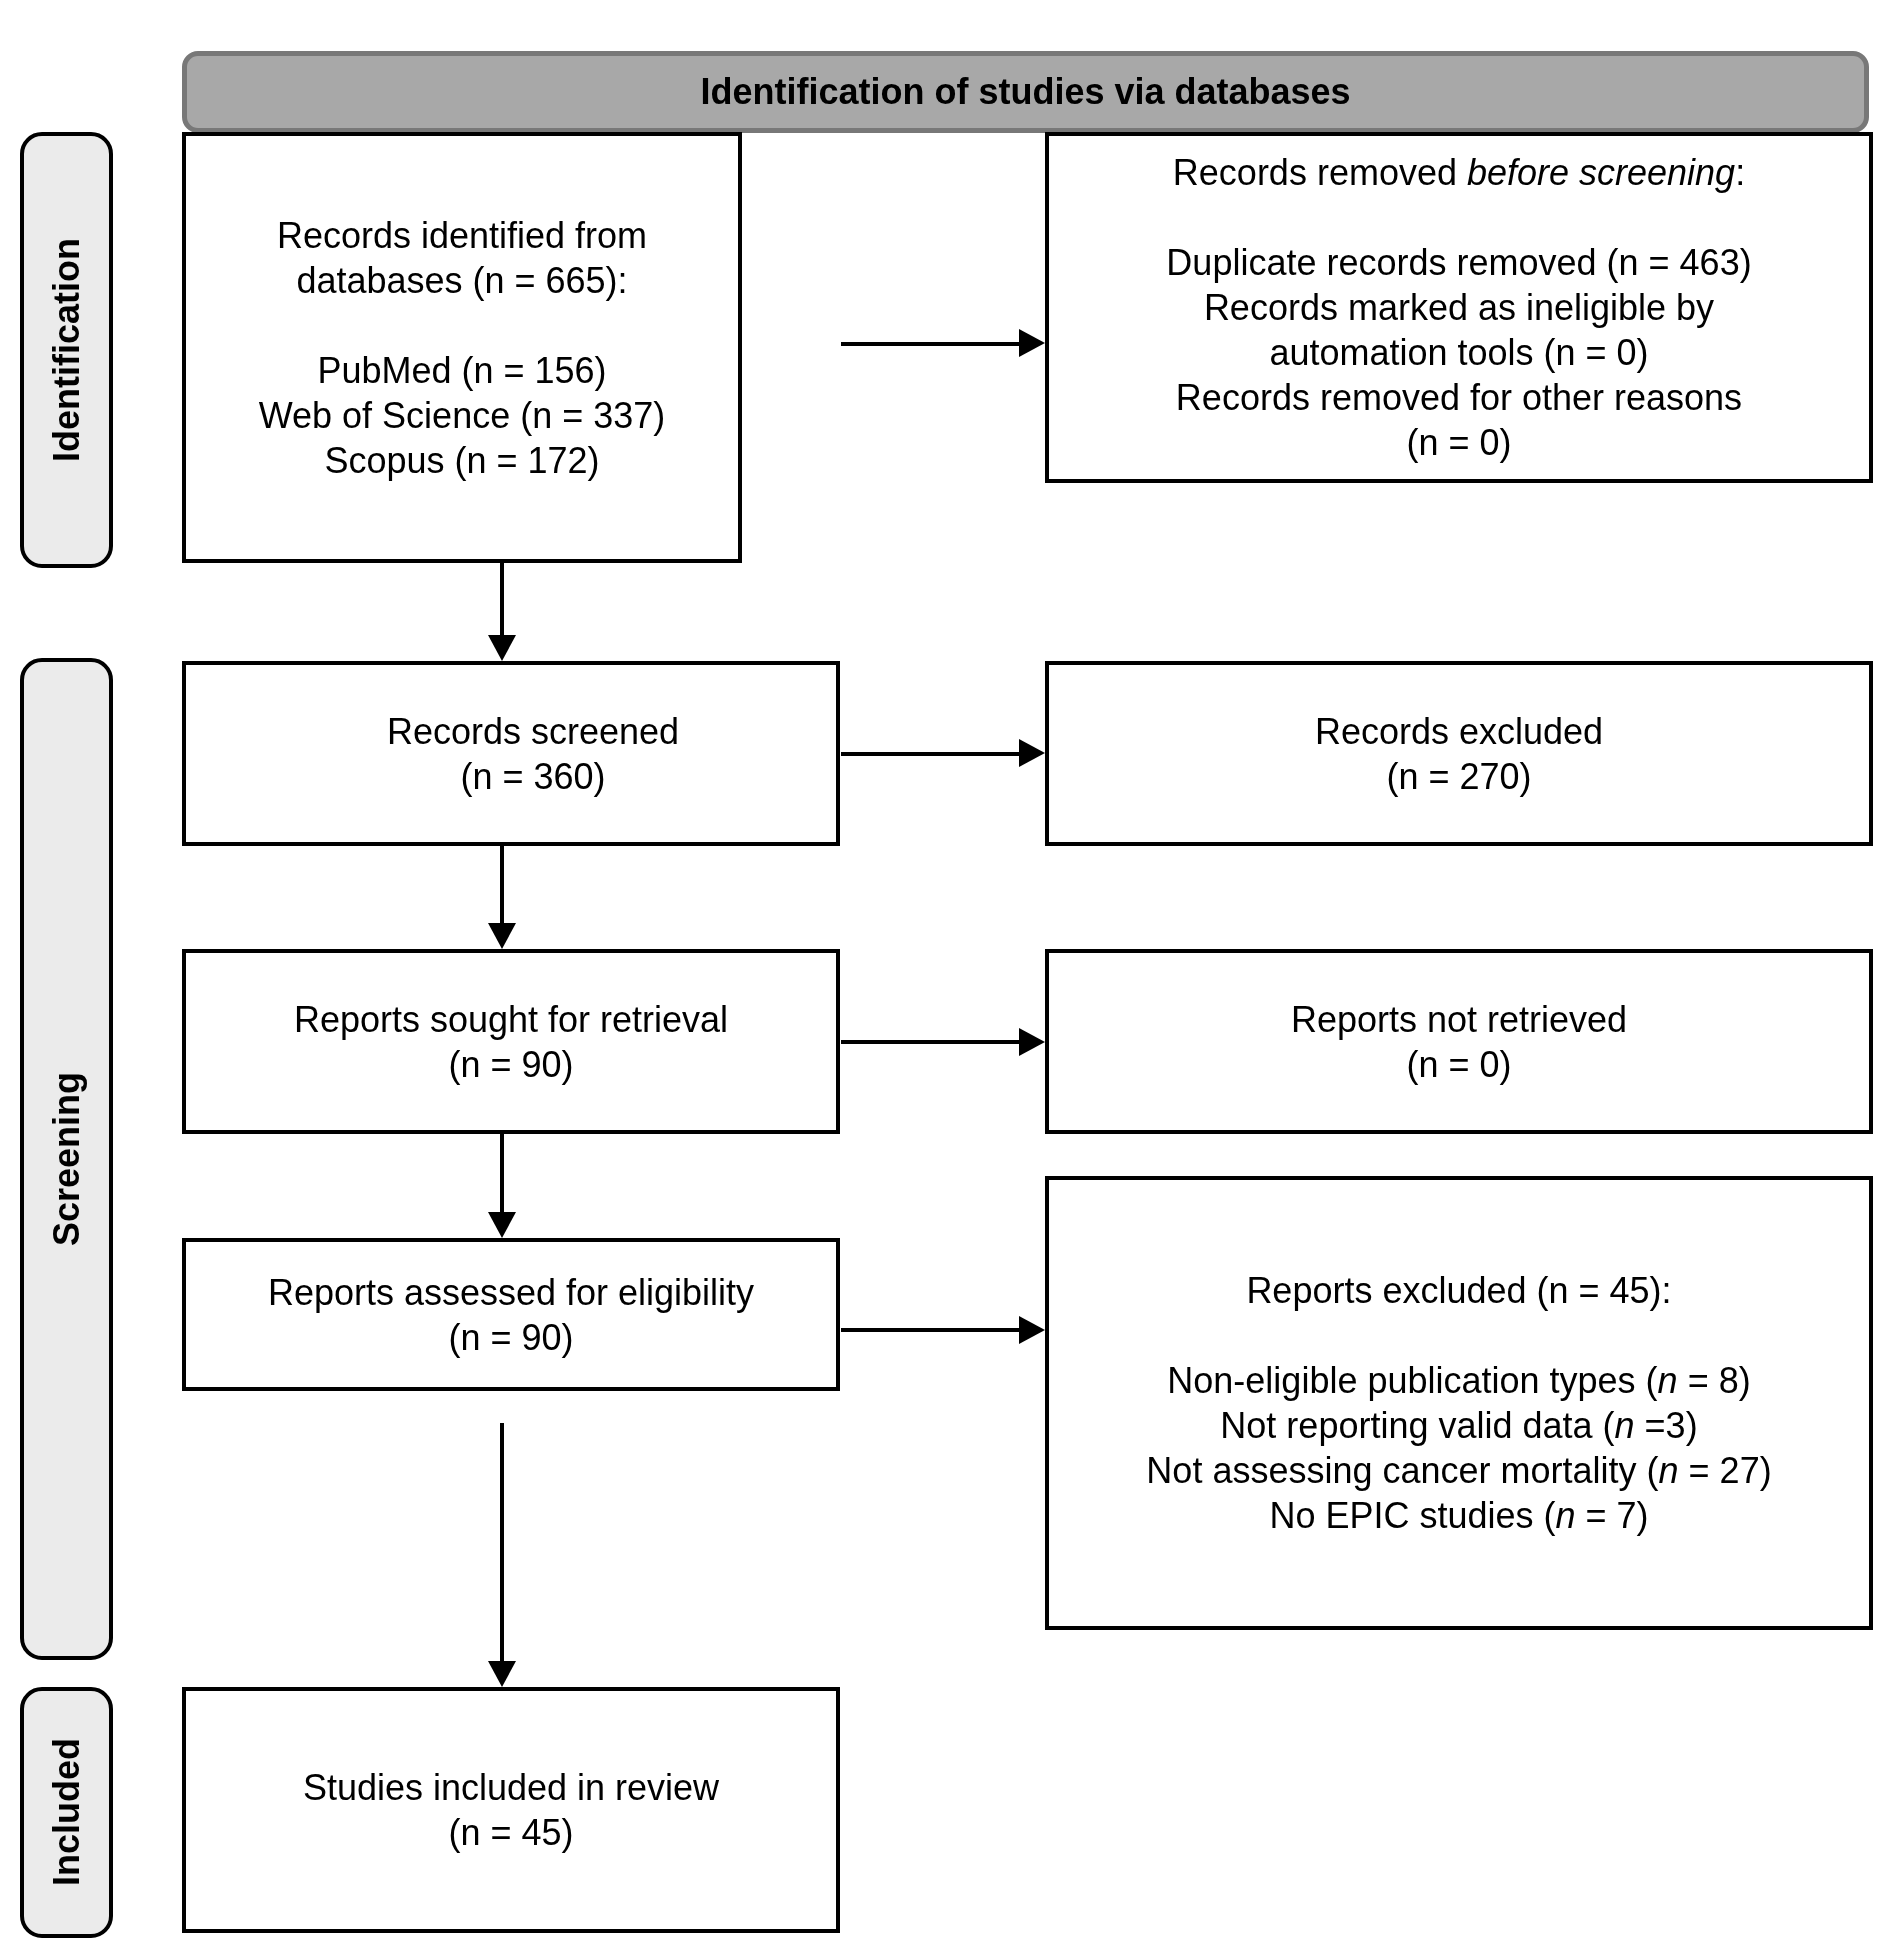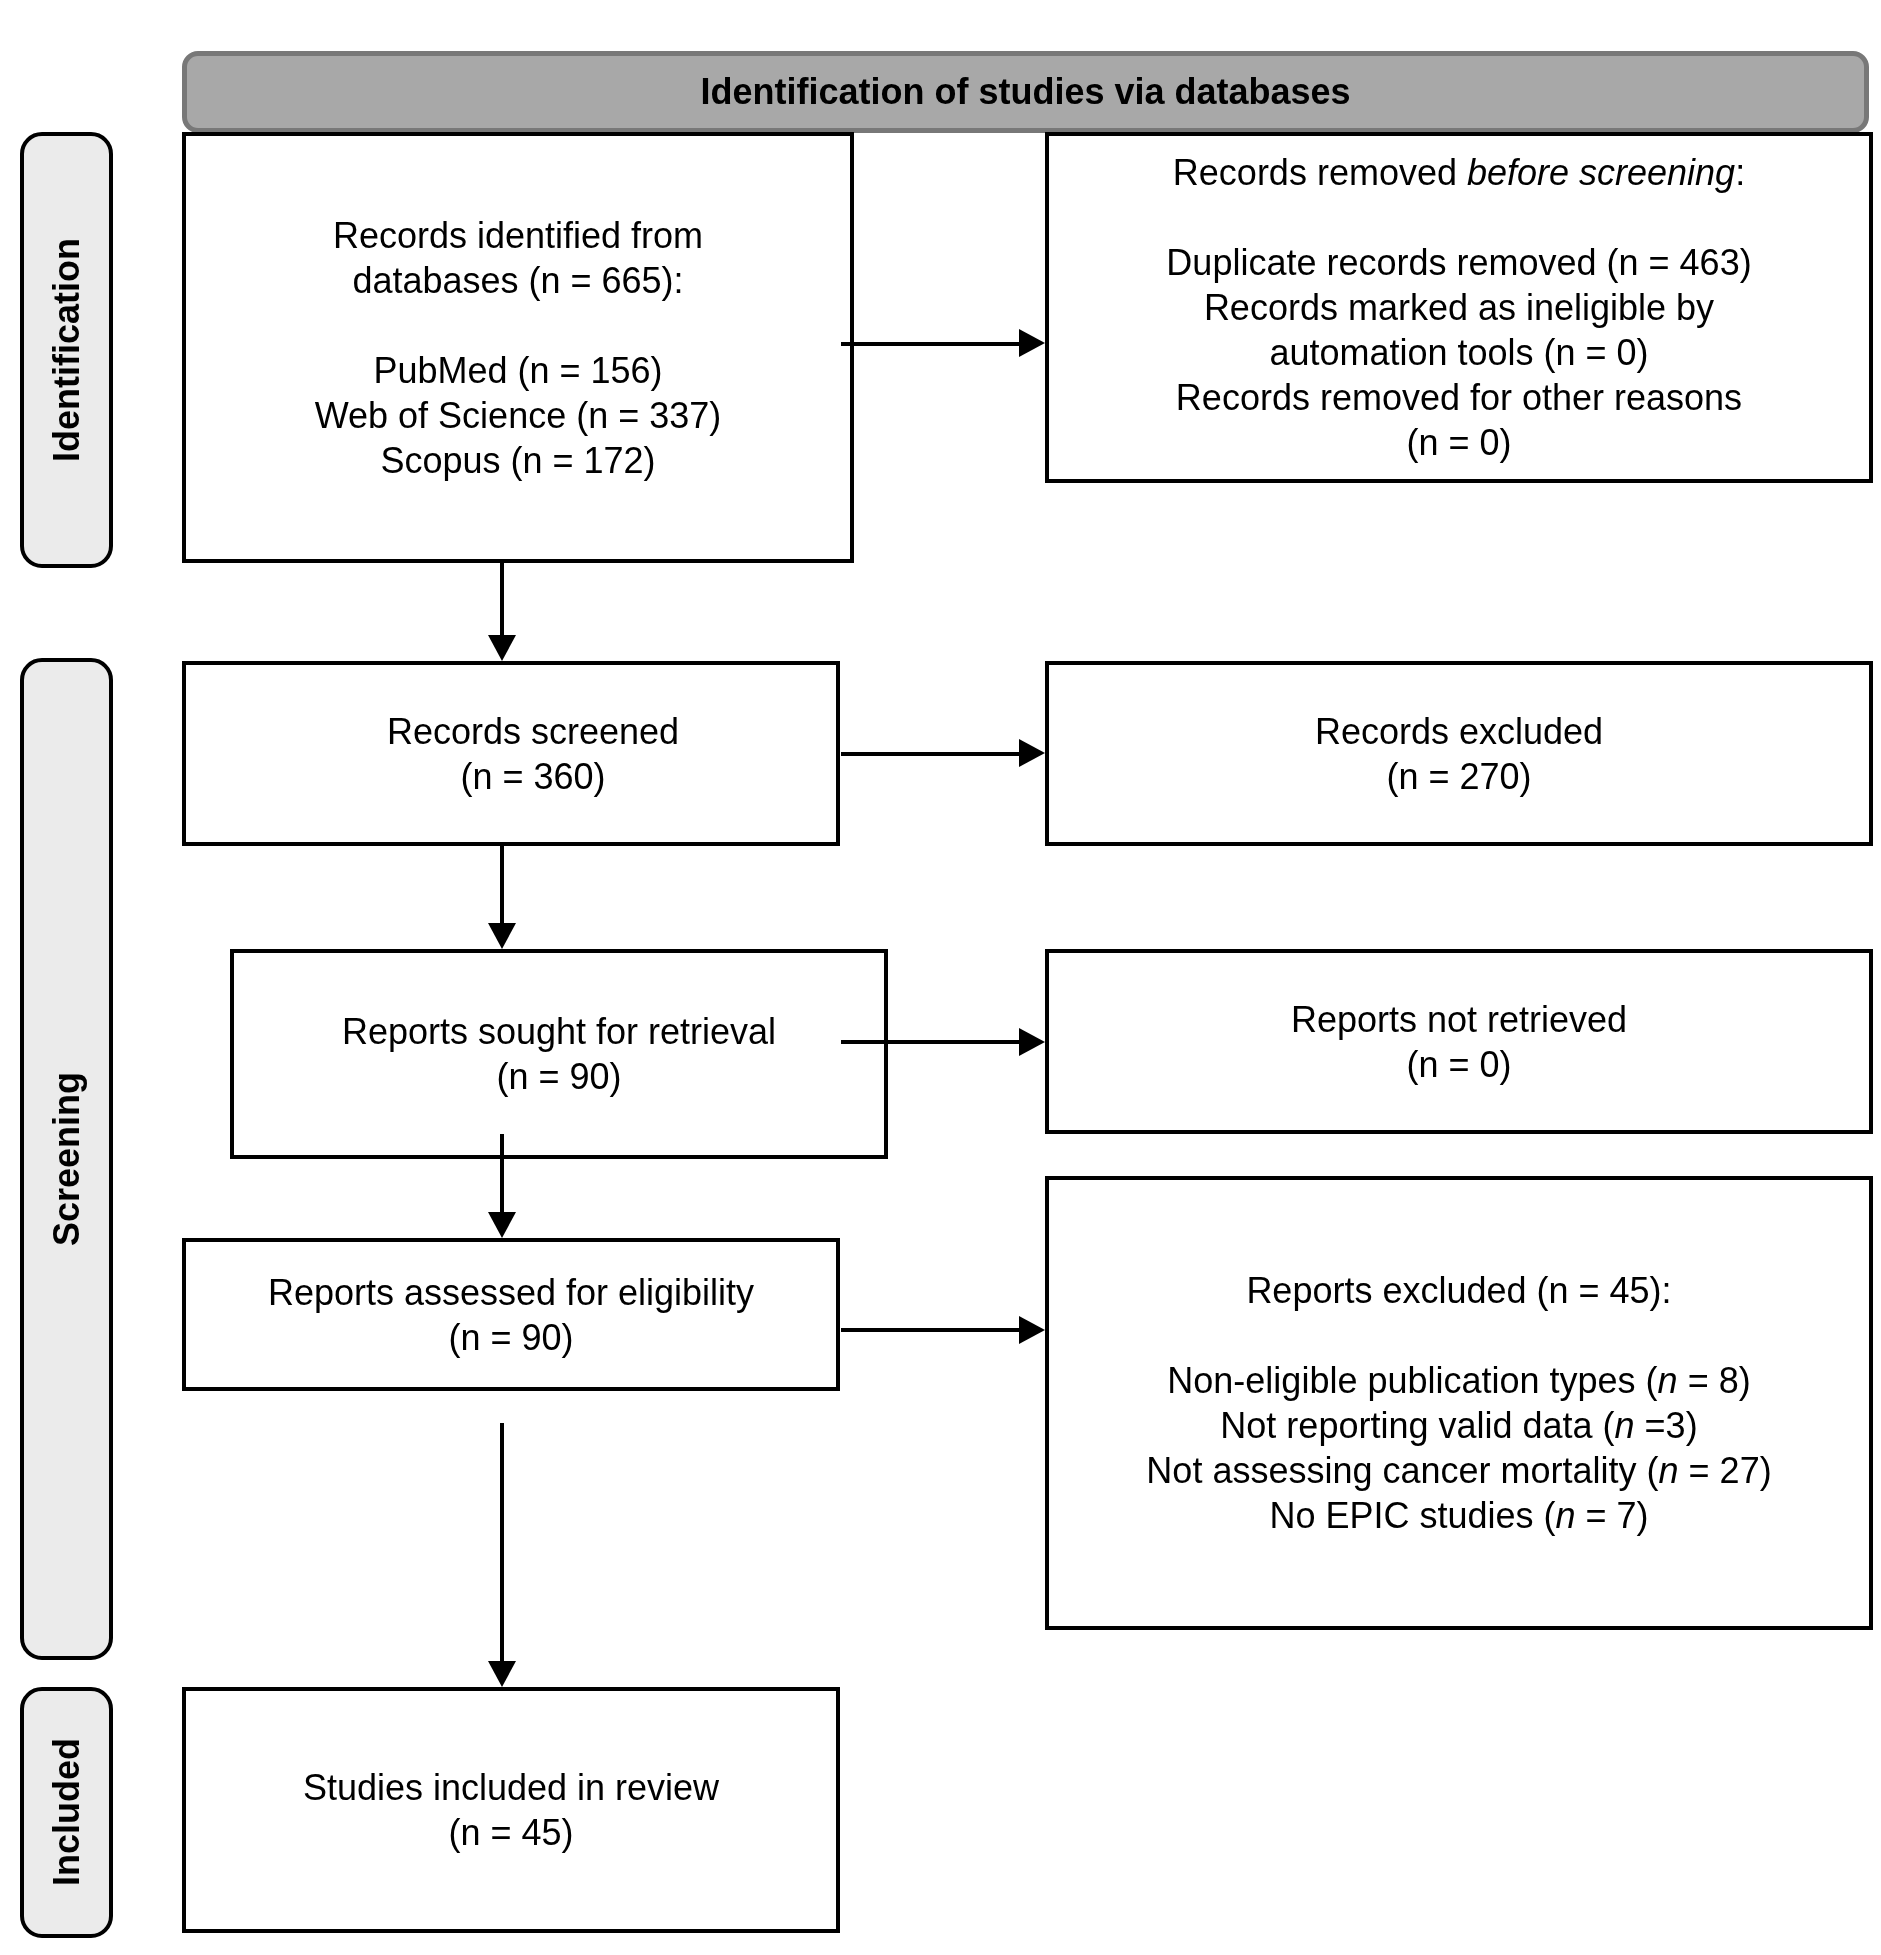--- a/index.html
+++ b/index.html
@@ -59,25 +59,25 @@
     display: flex;
     align-items: center;
     justify-content: center;
     text-align: center;
     font-size: 36px;
     line-height: 45px;
   }
   .box .tline { min-height: 45px; }
   .box .it { font-style: italic; }
 
-  .box-records-identified   { left: 182px;  top: 132px;  width: 672px; height: 431px; }
+  .box-records-identified   { left: 182px;  top: 132px;  width: 560px; height: 431px; }
   .box-records-removed      { left: 1045px; top: 132px;  width: 828px; height: 351px; }
   .box-records-screened     { left: 182px;  top: 661px; width: 658px; height: 185px; padding-left: 44px; }
   .box-records-excluded     { left: 1045px; top: 661px; width: 828px; height: 185px; }
-  .box-reports-sought       { left: 182px;  top: 949px; width: 658px; height: 210px; margin-left: 48px; }
+  .box-reports-sought       { left: 182px;  top: 949px; width: 658px; height: 185px; }
   .box-reports-not-retrieved{ left: 1045px; top: 949px; width: 828px; height: 185px; align-items: center; }
   .box-reports-assessed     { left: 182px;  top: 1238px; width: 658px; height: 153px; }
   .box-reports-excluded     { left: 1045px; top: 1176px; width: 828px; height: 454px; }
   .box-studies-included     { left: 182px;  top: 1687px; width: 658px; height: 246px; }
 
   .vline { position: absolute; width: 4.2px; background: #000000; }
   .hline { position: absolute; height: 4.2px; background: #000000; }
   .head-down {
     position: absolute; width: 0; height: 0;
     border-left: 14.3px solid transparent;

